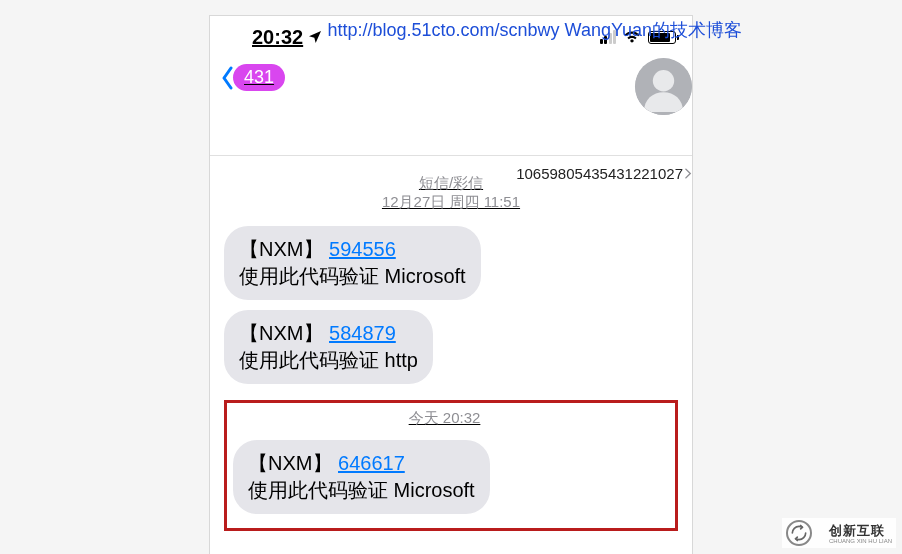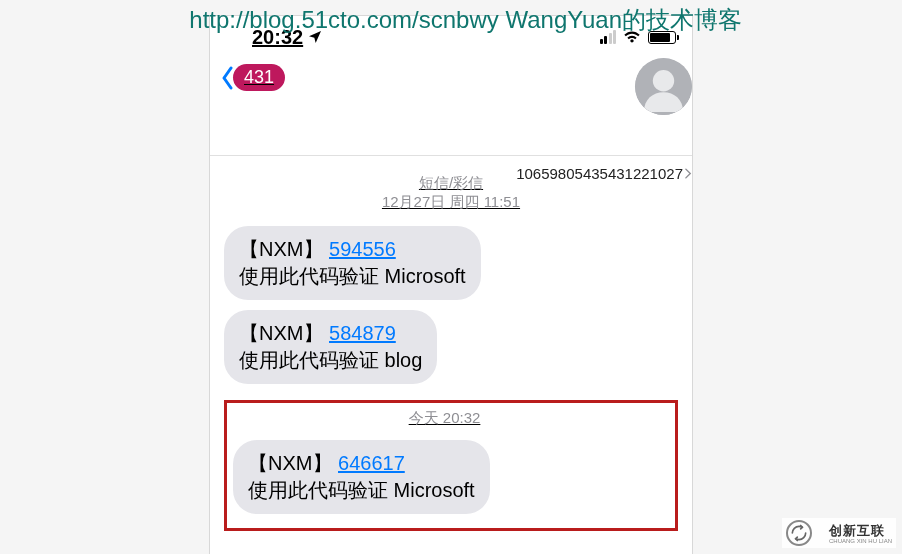--- a/index.html
+++ b/index.html
@@ -9,24 +9,24 @@
     }
     body {
       font-family: -apple-system, "PingFang SC", "Helvetica Neue", Arial, sans-serif;
       background: #f5f5f5;
       width: 902px;
       height: 554px;
       position: relative;
     }
     .watermark-url {
       position: absolute;
-      top: 4px;
+      top: 18px;
       right: 160px;
-      color: #0f766e;
-      font-size: 24px;
+      color: #1d4ed8;
+      font-size: 18px;
       z-index: 100;
     }
     .phone-frame {
       width: 484px;
       margin: 15px auto;
       background: #fff;
       border: 1px solid #d8d8d8;
       height: 552px;
       position: relative;
       overflow: hidden;
@@ -107,21 +107,21 @@
       display: flex;
       align-items: center;
       color: #007aff;
       margin-top: 4px;
     }
     .chevron-left {
       width: 14px;
       height: 24px;
     }
     .badge {
-      background: #be185d;
+      background: #d946ef;
       color: #fff;
       border-radius: 14px;
       font-size: 18px;
       padding: 3px 11px;
       font-weight: 500;
       margin-left: -1px;
     }
     .contact-info {
       position: absolute;
       left: 0;
@@ -292,21 +292,21 @@
 
     <div class="msg-bubble">
       <span>【NXM】</span>
       <span class="msg-code">594556</span><br>
       <span>使用此代码验证 Microsoft</span>
     </div>
     <br>
     <div class="msg-bubble">
       <span>【NXM】</span>
       <span class="msg-code">584879</span><br>
-      <span>使用此代码验证 blog</span>
+      <span>使用此代码验证 http</span>
     </div>
 
     <div class="highlight-box">
       <div class="timestamp-line">
         <span class="date">今天 20:32</span>
       </div>
       <div class="msg-bubble">
         <span>【NXM】</span>
         <span class="msg-code">646617</span><br>
         <span>使用此代码验证 Microsoft</span>

